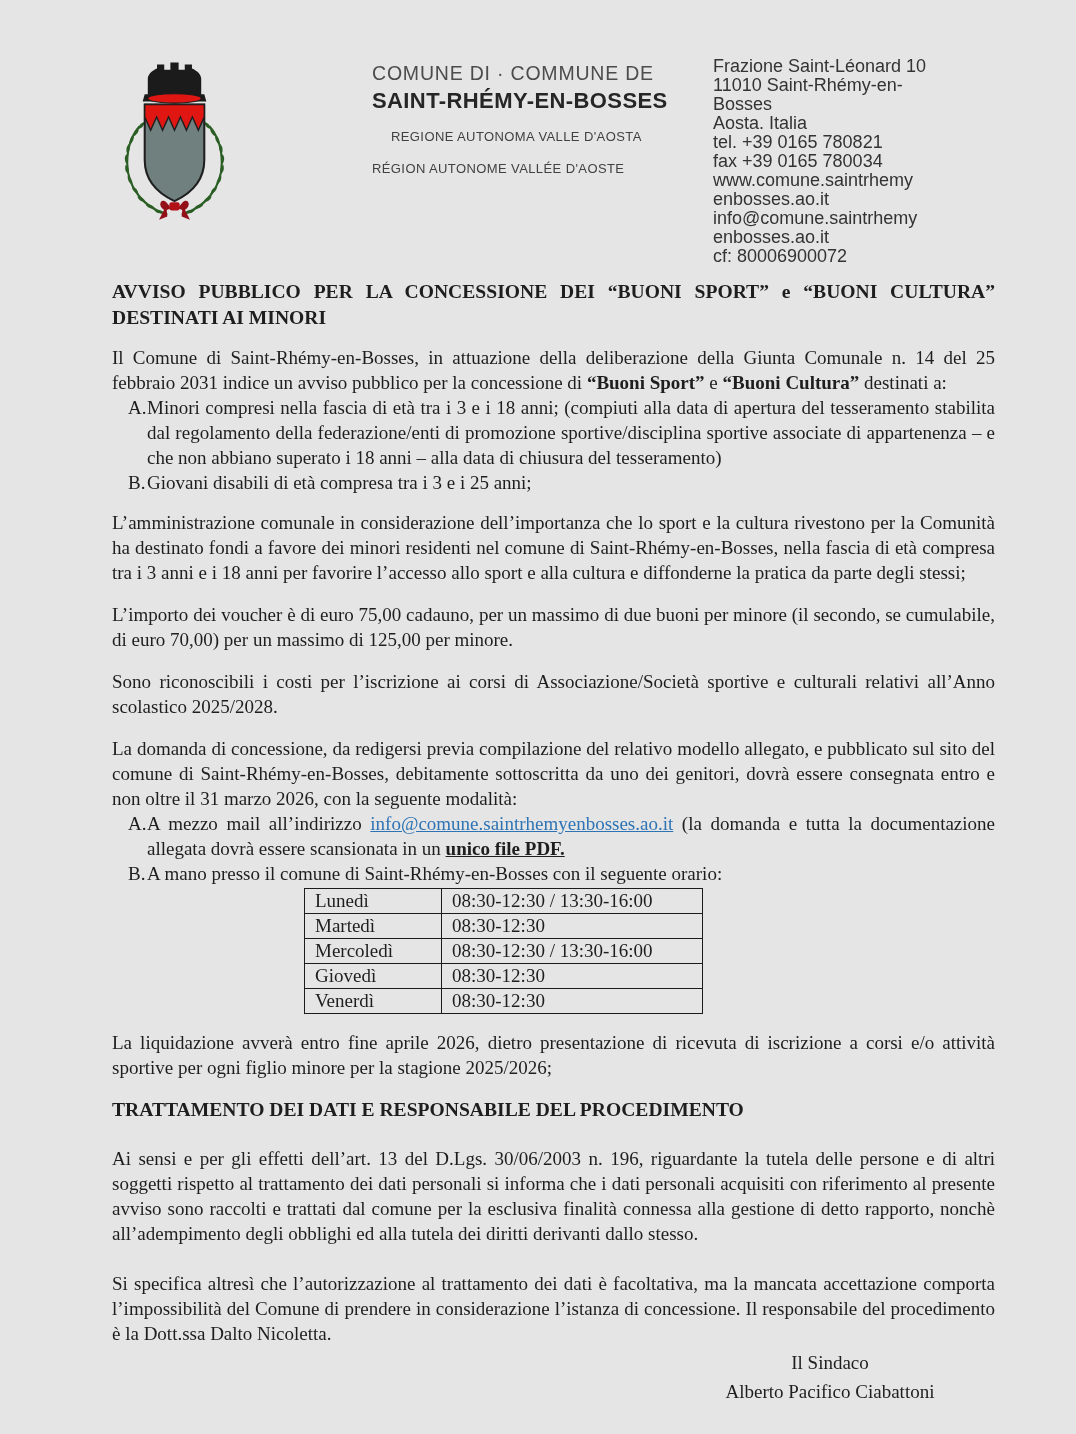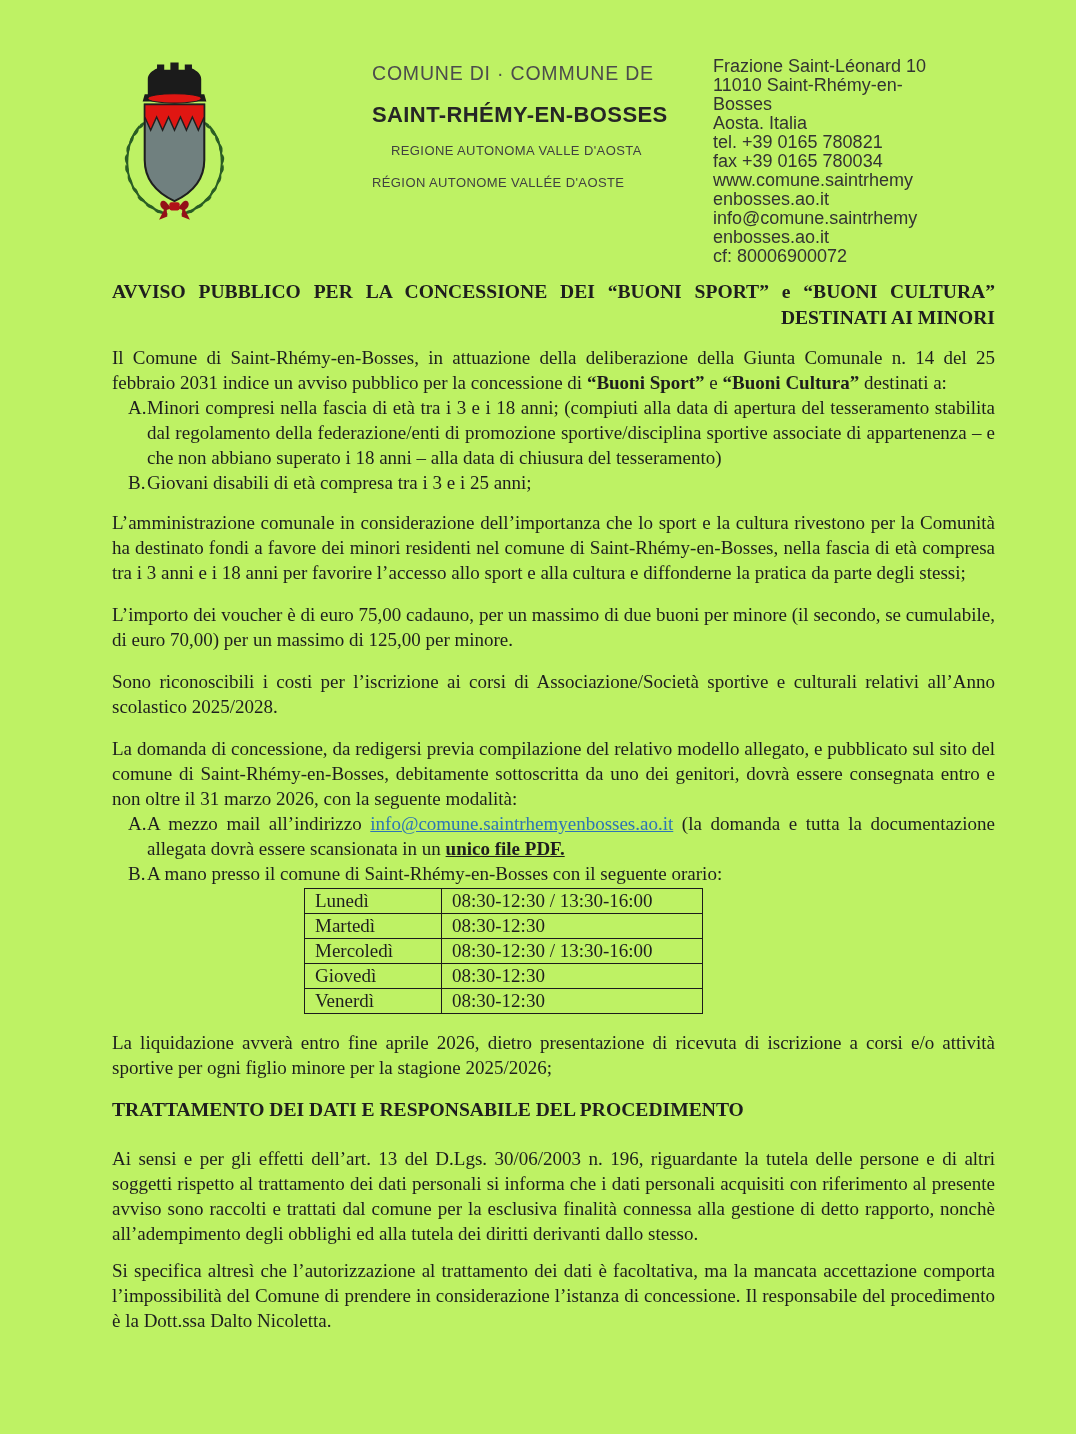--- a/index.html
+++ b/index.html
@@ -1,53 +1,53 @@
 <!DOCTYPE html>
 <html lang="it"><head>
 <meta charset="utf-8">
 <style>
   html,body{margin:0;padding:0;background:#ffffff;}
   .page{
-    position:relative;width:1076px;height:1434px;background:#bef264;
+    position:relative;width:1076px;height:1434px;background:#e5e5e5;
     overflow:hidden;color:#1e1e1e;
     font-family:"Liberation Serif","DejaVu Serif",serif;
   }
 
   
   .crest{position:absolute;left:118px;top:57px;}
 
   .header-center{
     position:absolute;left:372px;top:62px;
     font-family:"Liberation Sans","DejaVu Sans",sans-serif;
   }
   .org-bilingual{font-size:19.5px;color:#4c4c4c;letter-spacing:.8px;}
-  .org-name{font-size:22px;font-weight:700;color:#262626;letter-spacing:.4px;margin-top:17px;}
+  .org-name{font-size:22px;font-weight:700;color:#262626;letter-spacing:.4px;margin-top:3px;}
   .region{font-size:13px;color:#414141;letter-spacing:.4px;}
   .region-first{margin-top:15px;margin-left:19px;}
   .region+.region{margin-top:17px;}
 
   .header-contact{
     position:absolute;left:713px;top:57px;width:215px;
     font-family:"Liberation Sans","DejaVu Sans",sans-serif;
     font-size:18px;line-height:19px;color:#333333;
   }
 
   
   .content{
     position:absolute;left:112px;top:279px;width:883px;
     font-size:19px;line-height:25px;text-align:justify;
   }
 
   .doc-title{font-weight:700;font-size:19.6px;line-height:26px;margin:0 0 14px 0;}
   .doc-title .l1{text-align:justify;text-align-last:justify;}
-  .doc-title .l2{text-align:right;}
+  .doc-title .l2{text-align:left;}
 
   .para{margin:0 0 17px 0;}
   .para-tight{margin-bottom:0;}
-  .para-privacy{margin-bottom:12px;}
+  .para-privacy{margin-bottom:25px;}
 
   .letter-list{margin:0 0 15px 0;}
   .letter-item{position:relative;padding-left:35px;}
   .letter-marker{position:absolute;left:16px;}
 
   .email-link{color:#2e74b5;text-decoration:underline;cursor:pointer;}
   .bold-underline{font-weight:700;text-decoration:underline;}
 
   table.hours-table{
     border-collapse:collapse;margin:2px 0 16px 192px;
@@ -204,15 +204,19 @@
     </table>
 
     <p class="para">La liquidazione avverà entro fine aprile 2026, dietro presentazione di ricevuta di iscrizione a corsi e/o attività sportive per ogni figlio minore per la stagione 2025/2026;</p>
 
     <h2 class="section-heading">TRATTAMENTO DEI DATI E RESPONSABILE DEL PROCEDIMENTO</h2>
 
     <p class="para para-privacy">Ai sensi e per gli effetti dell’art. 13 del D.Lgs. 30/06/2003 n. 196, riguardante la tutela delle persone e di altri soggetti rispetto al trattamento dei dati personali si informa che i dati personali acquisiti con riferimento al presente avviso sono raccolti e trattati dal comune per la esclusiva finalità connessa alla gestione di detto rapporto, nonchè all’adempimento degli obblighi ed alla tutela dei diritti derivanti dallo stesso.</p>
 
     <p class="para para-tight">Si specifica altresì che l’autorizzazione al trattamento dei dati è facoltativa, ma la mancata accettazione comporta l’impossibilità del Comune di prendere in considerazione l’istanza di concessione. Il responsabile del procedimento è la Dott.ssa Dalto Nicoletta.</p>
 
+    <div class="signature">
+      <div>Il Sindaco</div>
+      <div>Alberto Pacifico Ciabattoni</div>
+    </div>
 
   </main>
 </div>
 
 </body></html>

